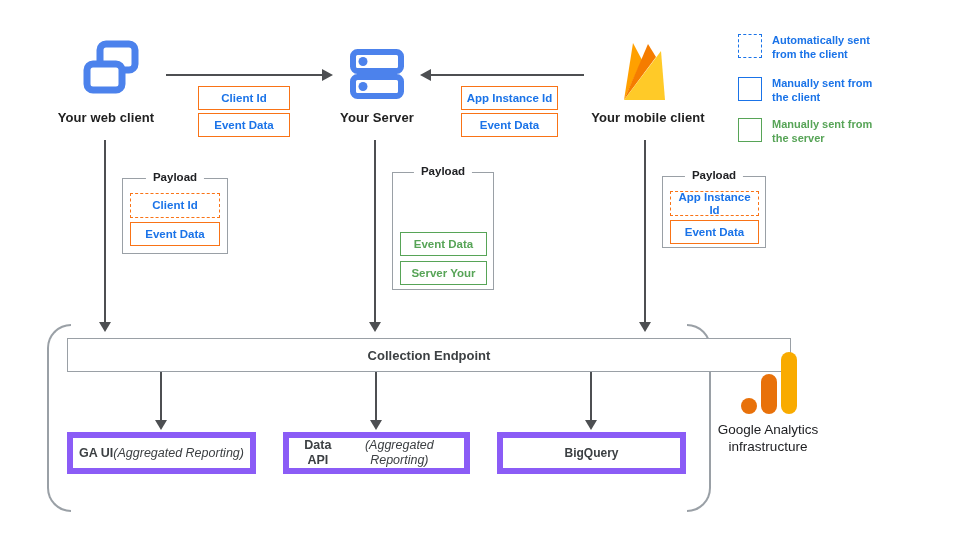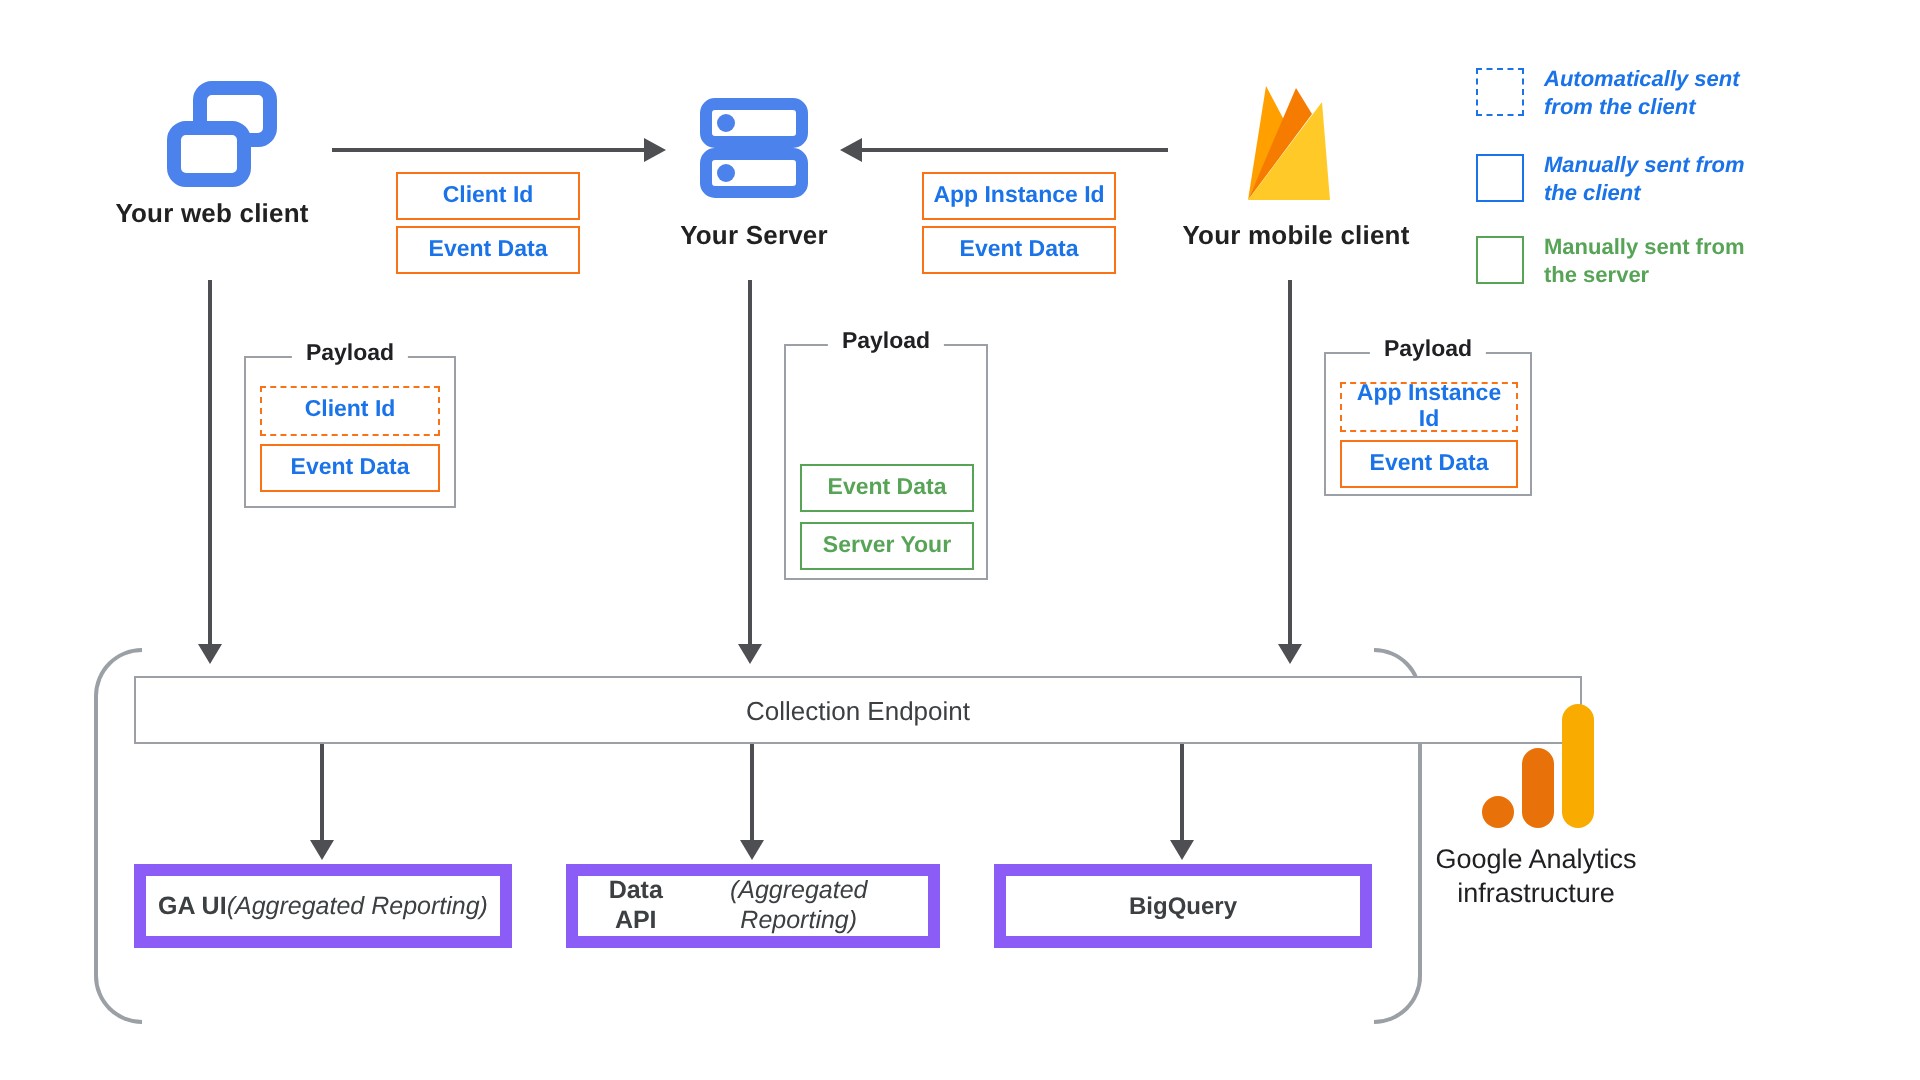--- a/index.html
+++ b/index.html
@@ -50,39 +50,39 @@
     border-left: 6px solid transparent; border-right: 6px solid transparent;
     border-top: 10px solid #4D4F52; }
 
   
   .legend-swatch { position: absolute; width: 24px; height: 24px; background: #fff; }
   .legend-swatch.dashed-blue { border: 1.5px dashed #1A73E8; }
   .legend-swatch.solid-blue  { border: 1.5px solid  #1A73E8; }
   .legend-swatch.solid-green { border: 1.5px solid  #57A457; }
   .legend-text { position: absolute; width: 112px; font-size: 11px;
     line-height: 14px; font-weight: bold; }
-  .legend-text.blue  { color: #1A73E8; font-style: italic; }
+  .legend-text.blue  { color: #1A73E8; }
   .legend-text.green { color: #57A457; }
 
   
   .bracket-left {
     position: absolute; left: 47px; top: 324px; width: 24px; height: 188px;
     border-left: 2px solid #9AA0A6; border-top: 2px solid #9AA0A6;
     border-bottom: 2px solid #9AA0A6; border-radius: 26px 0 0 26px;
   }
   .bracket-right {
     position: absolute; left: 687px; top: 324px; width: 24px; height: 188px;
     border-right: 2px solid #9AA0A6; border-top: 2px solid #9AA0A6;
     border-bottom: 2px solid #9AA0A6; border-radius: 0 26px 26px 0;
   }
   .endpoint {
     position: absolute; left: 67px; top: 338px; width: 724px; height: 34px;
     border: 1px solid #9AA0A6; background: #fff;
     display: flex; align-items: center; justify-content: center;
-    font-size: 13px; font-weight: normal; color: #3C4043;
+    font-size: 13px; font-weight: bold; color: #3C4043;
   }
   .output-box {
     position: absolute; top: 432px; height: 42px;
     border: 6px solid #8b5cf6; background: #fff;
     display: flex; flex-direction: row; align-items: center; justify-content: center;
     text-align: center; color: #3C4043; font-size: 12.5px; line-height: 15px;
     padding: 2px 6px;
   }
   .output-title { font-weight: bold; }
   .output-sub { font-style: italic; }
@@ -97,21 +97,21 @@
 <body>
 
 <div class="canvas">
 
   <div class="abs" style="left:83px; top:40px; width:56px; height:56px;">
     <svg width="56" height="56" viewBox="0 0 56 56">
       <rect x="17" y="4" width="35" height="26" rx="6" fill="#fff" stroke="#4C82EC" stroke-width="7"></rect>
       <rect x="4" y="24" width="35" height="26" rx="6" fill="#fff" stroke="#4C82EC" stroke-width="7"></rect>
     </svg>
   </div>
-  <div class="node-label" style="left:46px; top:99px; width:120px;">Your web client</div>
+  <div class="node-label" style="left:46px; top:110px; width:120px;">Your web client</div>
 
   <div class="abs" style="left:349px; top:46px; width:56px; height:56px;">
     <svg width="56" height="56" viewBox="0 0 56 56">
       <rect x="4" y="6" width="48" height="19" rx="4.5" fill="#fff" stroke="#4C82EC" stroke-width="6"></rect>
       <circle cx="14" cy="15.5" r="4.5" fill="#4C82EC"></circle>
       <rect x="4" y="31" width="48" height="19" rx="4.5" fill="#fff" stroke="#4C82EC" stroke-width="6"></rect>
       <circle cx="14" cy="40.5" r="4.5" fill="#4C82EC"></circle>
     </svg>
   </div>
   <div class="node-label" style="left:317px; top:110px; width:120px;">Your Server</div>

